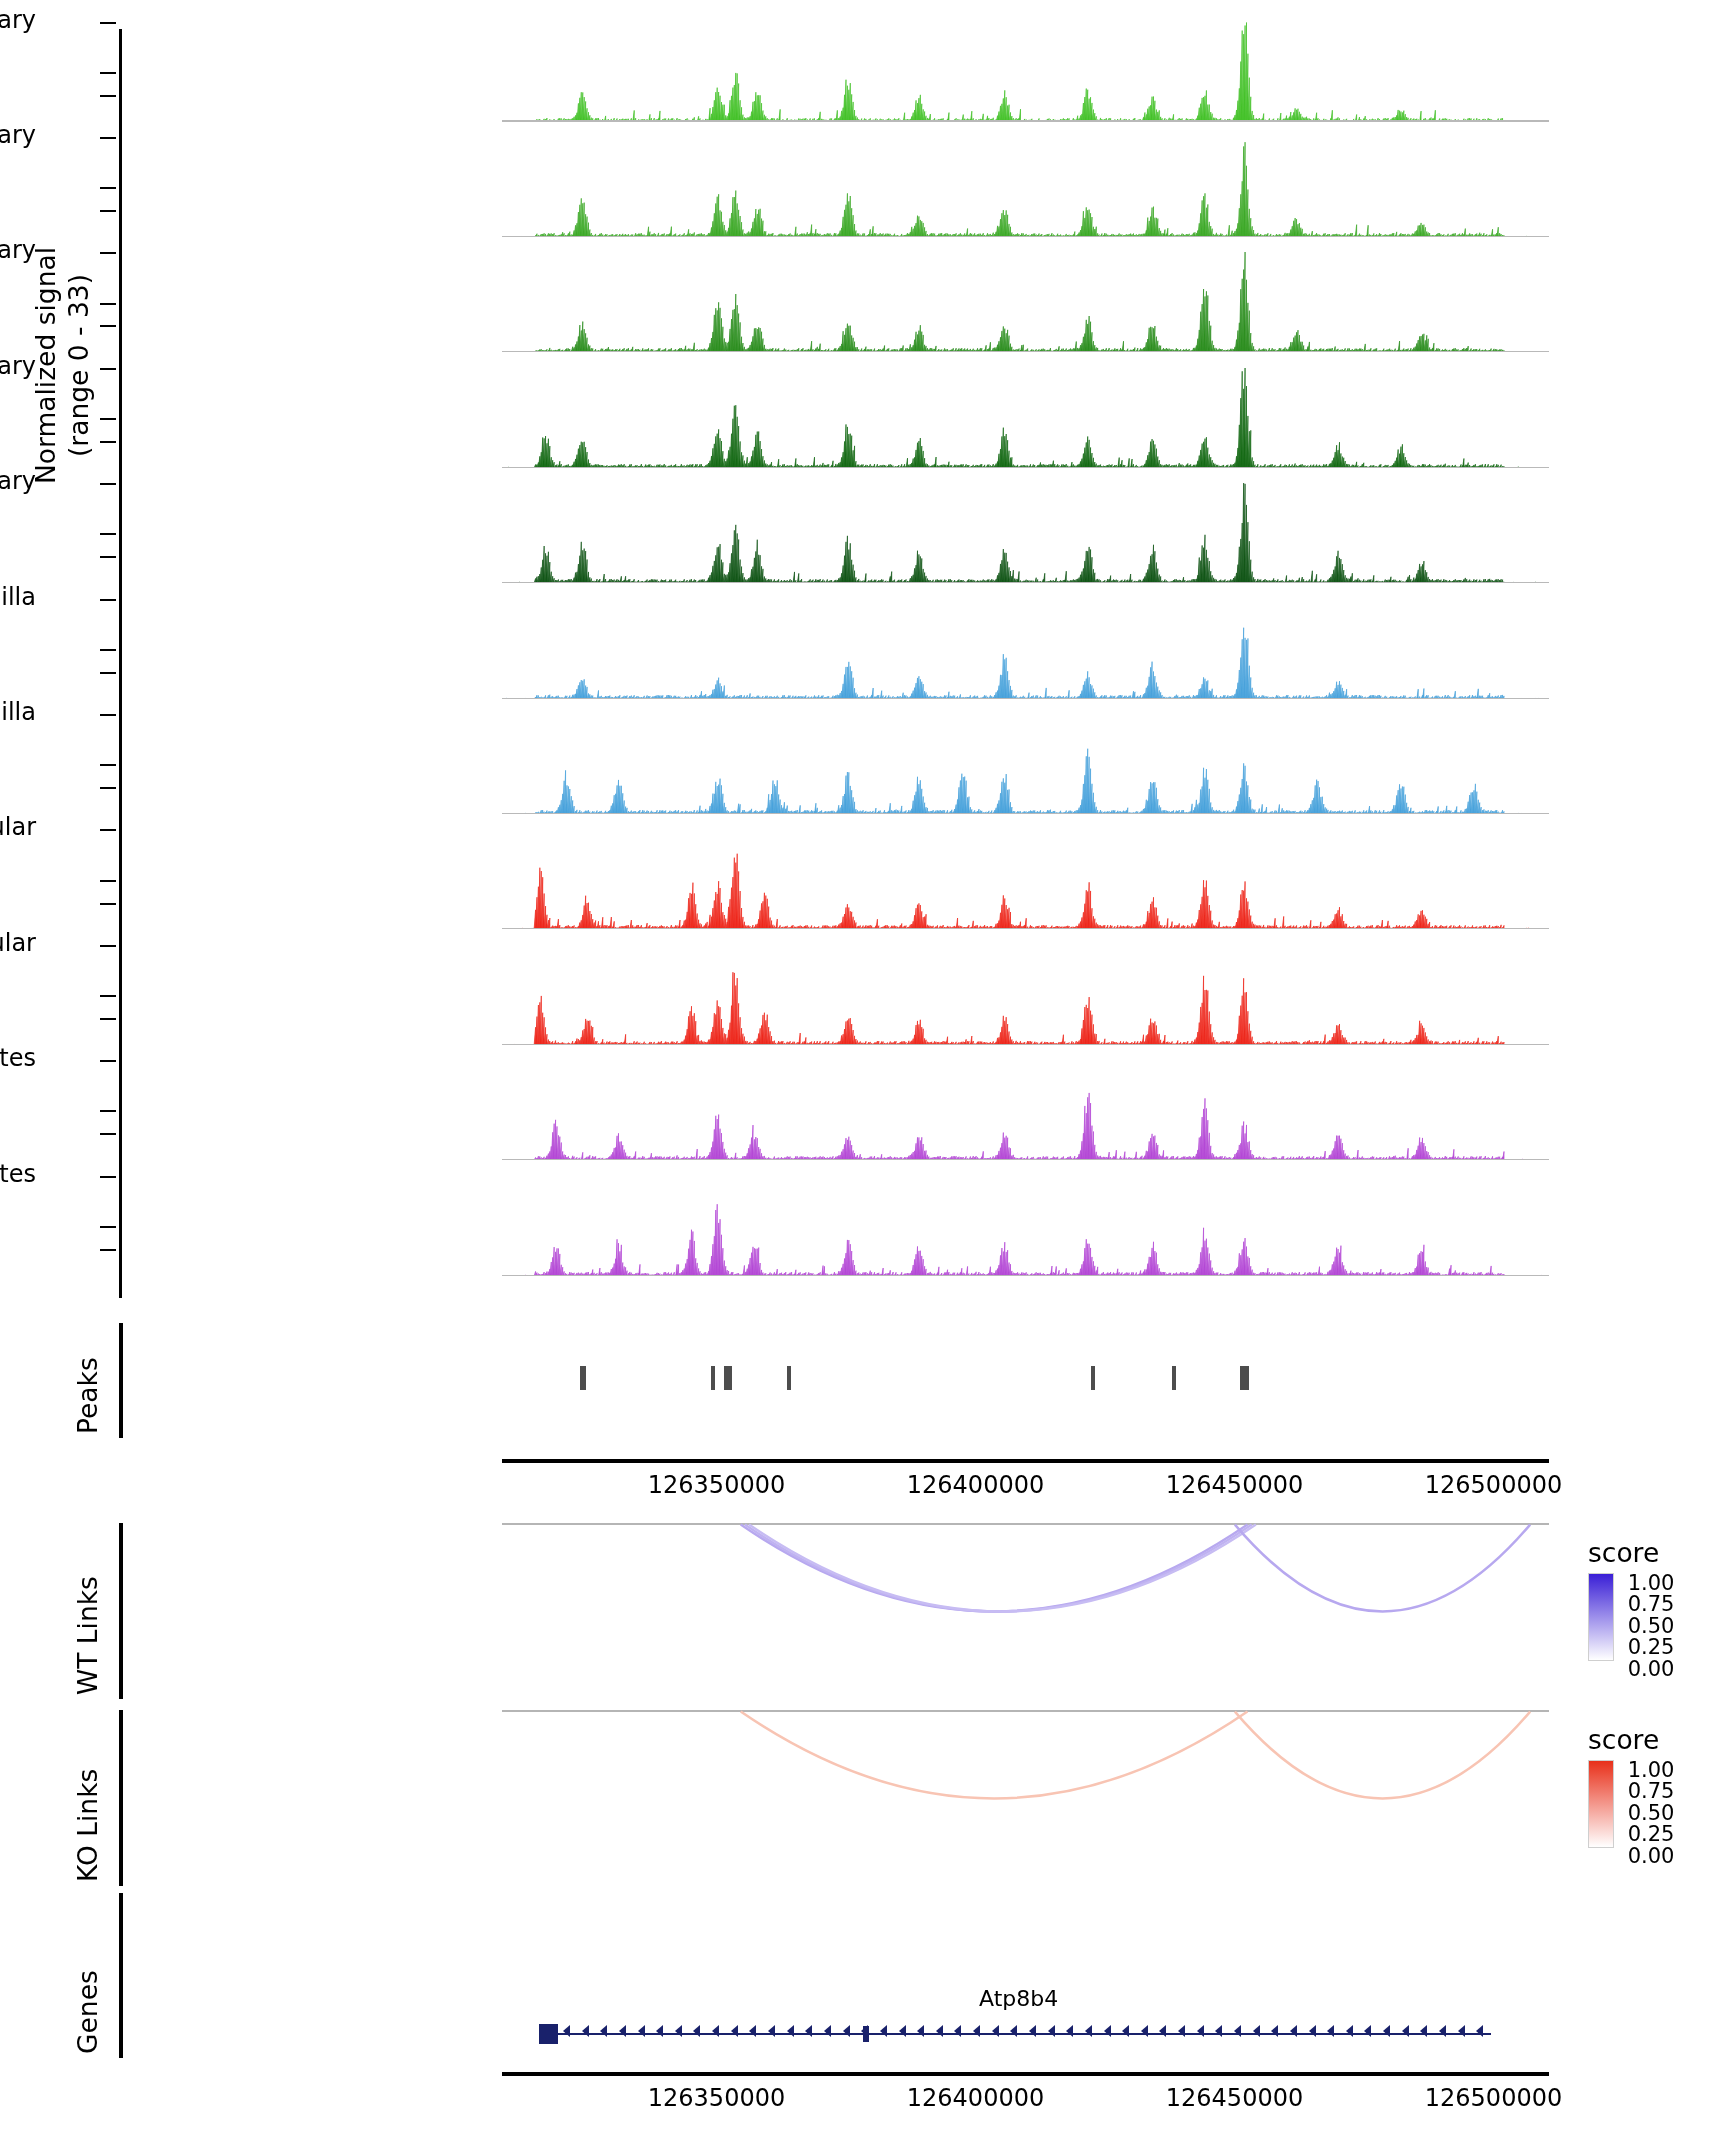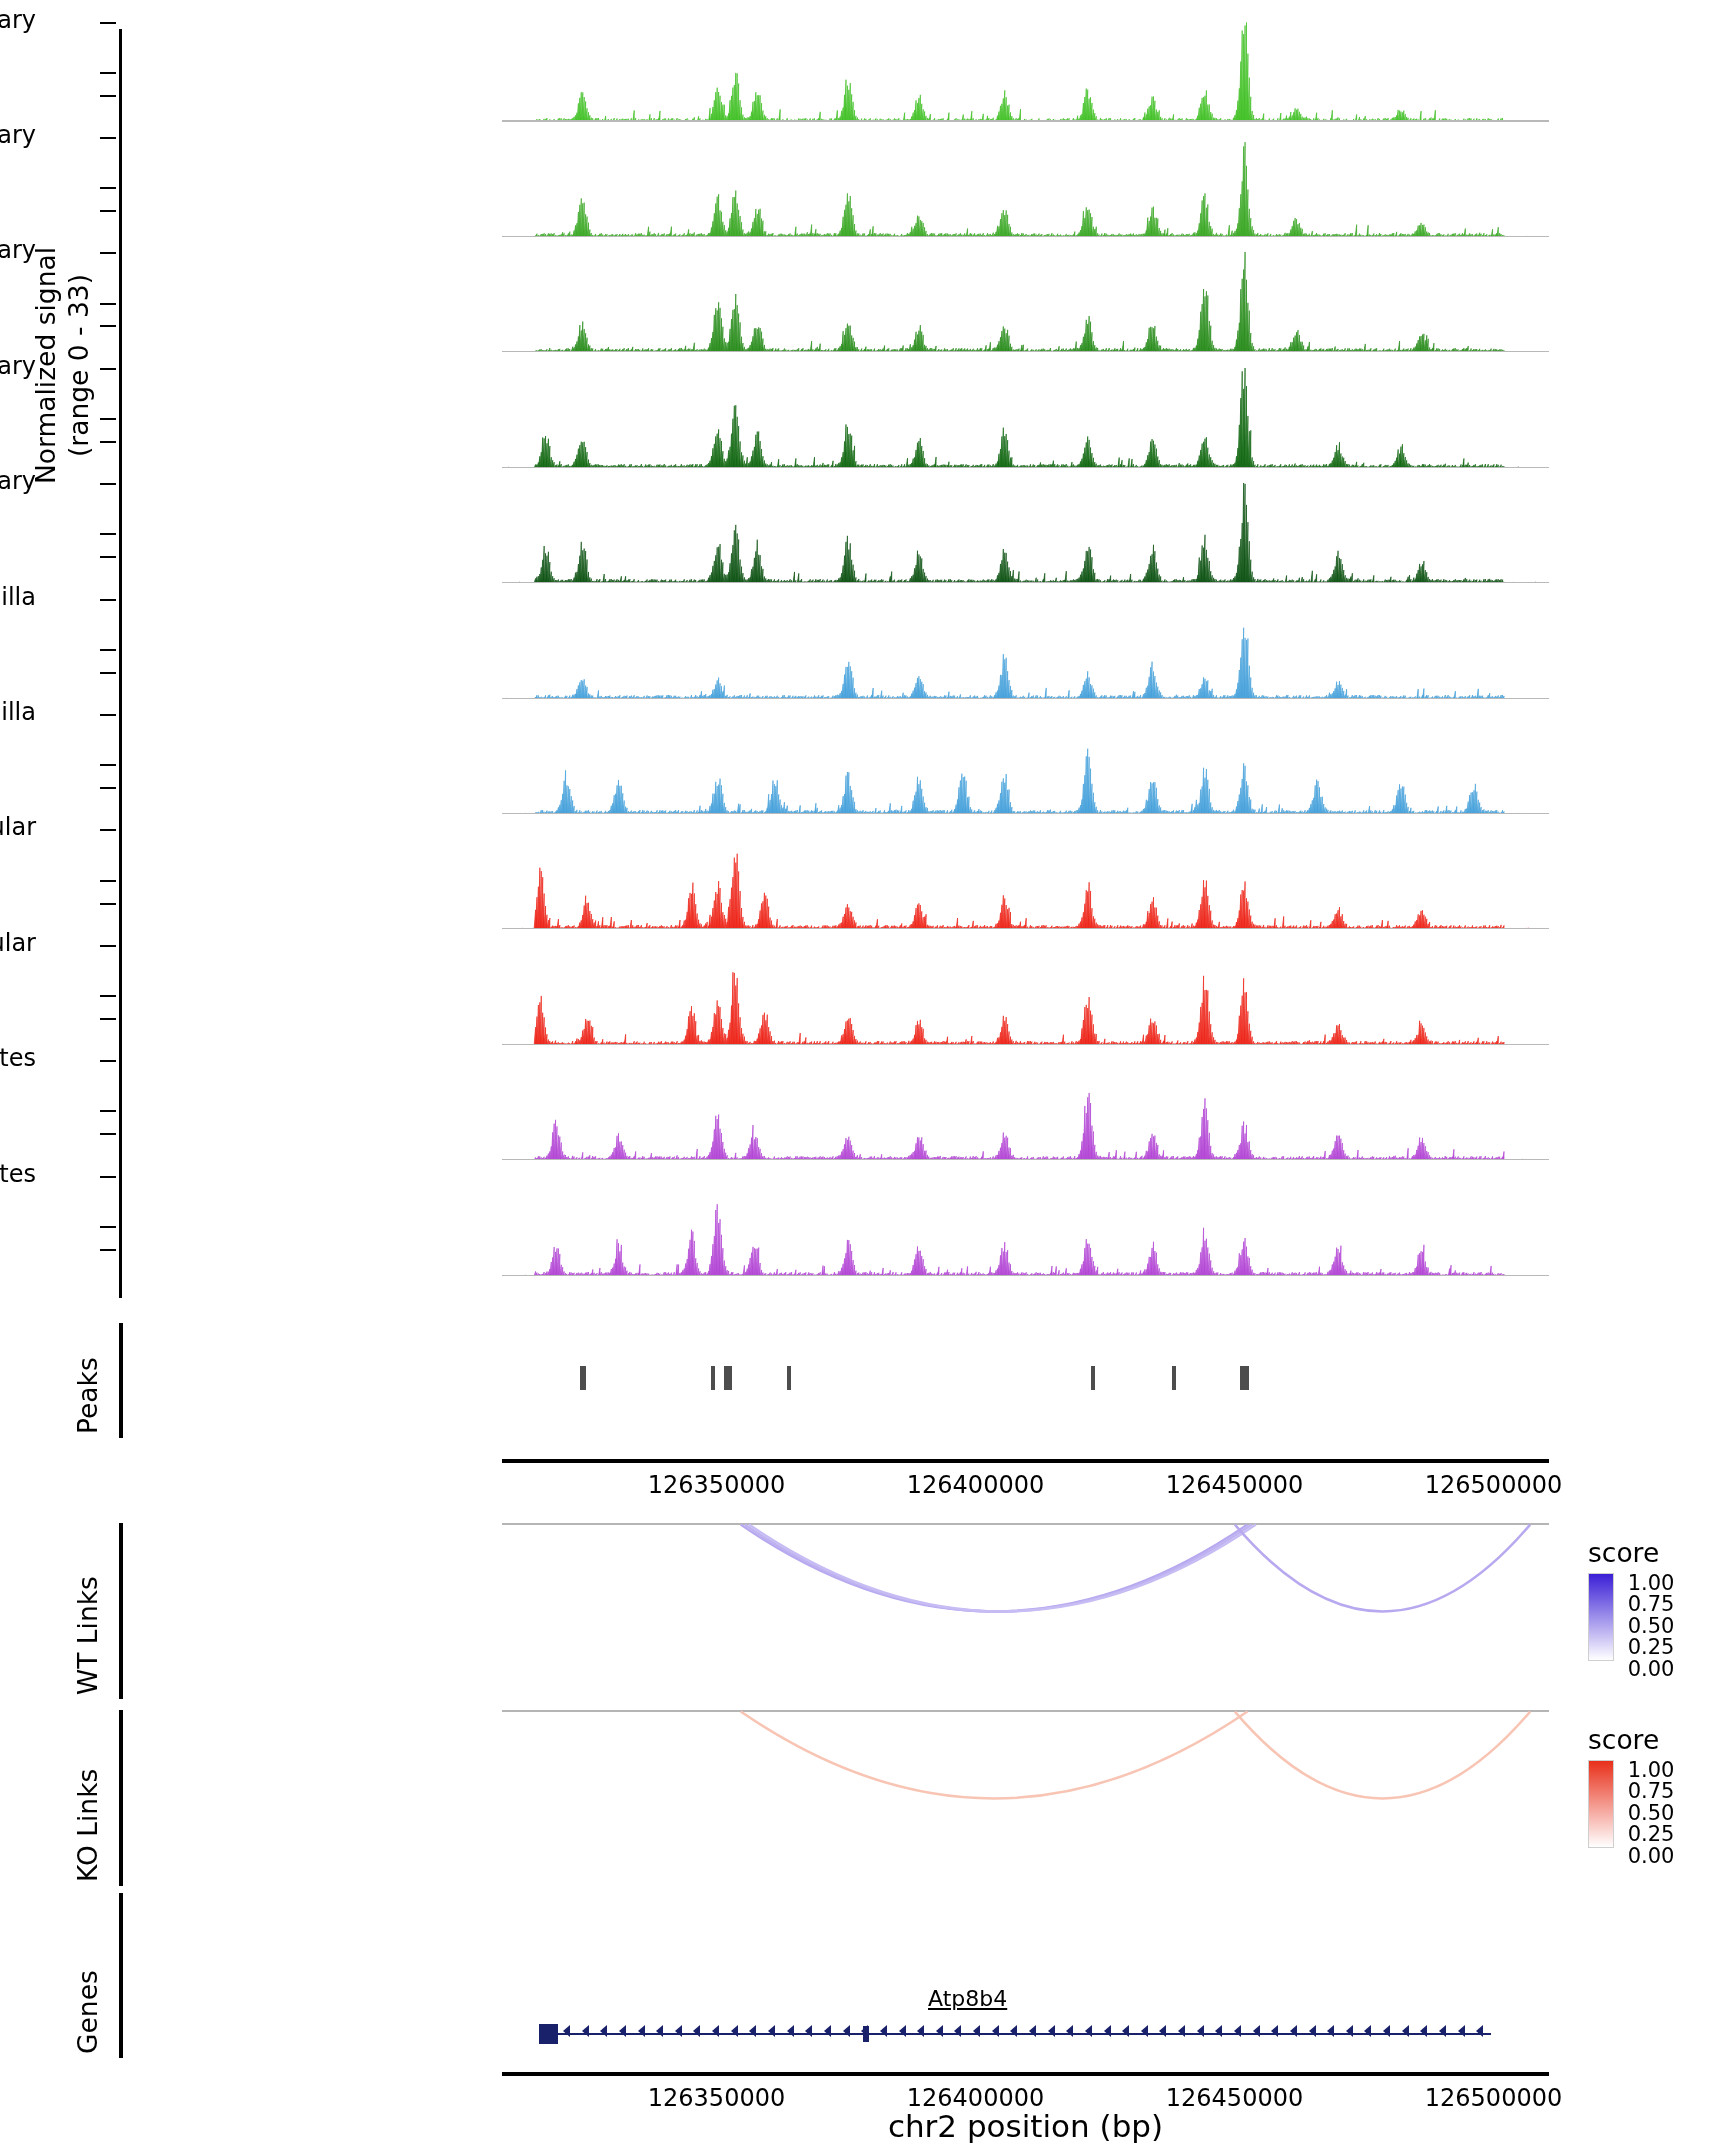--- a/index.html
+++ b/index.html
@@ -255,21 +255,21 @@
         <span class="legend-bar" id="ko-legend-bar" style="background: linear-gradient(rgb(232, 48, 26), rgb(255, 255, 255));"></span>
         <span class="legend-vals" id="ko-legend-vals"><div>1.00</div><div>0.75</div><div>0.50</div><div>0.25</div><div>0.00</div></span>
       </div>
     </div>
   </div>
 
   <div id="genes-section">
     <div class="section-vline" style="top:0px;height:165px;"></div>
     <div class="rot-label" style="left:72px;top:161px;">Genes</div>
 
-    <div class="gene-name" style="left:928px;top:93px;text-decoration:underline;">Atp8b4</div>
+    <div class="gene-name" style="left:979px;top:93px;">Atp8b4</div>
     <div class="abs" id="gene-track" style="left:502px;top:125px;width:1047px;height:33px;">
         <div class="gene-line" style="left: 37px; width: 952px; top: 15px;"></div>
         <div class="gene-block" style="left: 37px; top: 5.7px; width: 18.6px; height: 20px;"></div>
         <div class="gene-block" style="left: 361px; top: 8px; width: 5.7px; height: 16px;"></div>
         <div style="position: absolute; left: 61px; top: 7.2px; width: 0px; height: 0px; border-top: 6.5px solid transparent; border-bottom: 6.5px solid transparent; border-right: 7.2px solid rgb(25, 33, 107);"></div>
         <div style="position: absolute; left: 80px; top: 7.2px; width: 0px; height: 0px; border-top: 6.5px solid transparent; border-bottom: 6.5px solid transparent; border-right: 7.2px solid rgb(25, 33, 107);"></div>
         <div style="position: absolute; left: 98px; top: 7.2px; width: 0px; height: 0px; border-top: 6.5px solid transparent; border-bottom: 6.5px solid transparent; border-right: 7.2px solid rgb(25, 33, 107);"></div>
         <div style="position: absolute; left: 117px; top: 7.2px; width: 0px; height: 0px; border-top: 6.5px solid transparent; border-bottom: 6.5px solid transparent; border-right: 7.2px solid rgb(25, 33, 107);"></div>
         <div style="position: absolute; left: 136px; top: 7.2px; width: 0px; height: 0px; border-top: 6.5px solid transparent; border-bottom: 6.5px solid transparent; border-right: 7.2px solid rgb(25, 33, 107);"></div>
         <div style="position: absolute; left: 154px; top: 7.2px; width: 0px; height: 0px; border-top: 6.5px solid transparent; border-bottom: 6.5px solid transparent; border-right: 7.2px solid rgb(25, 33, 107);"></div>
@@ -319,17 +319,16 @@
         <div style="position: absolute; left: 974px; top: 7.2px; width: 0px; height: 0px; border-top: 6.5px solid transparent; border-bottom: 6.5px solid transparent; border-right: 7.2px solid rgb(25, 33, 107);"></div>
       </div>
 
     <div class="axis-line" style="top:179px;"></div>
     <div id="xticks-bottom">
         <div class="axis-ticklabel" style="left: 602px; top: 191px;">126350000</div>
         <div class="axis-ticklabel" style="left: 861px; top: 191px;">126400000</div>
         <div class="axis-ticklabel" style="left: 1120px; top: 191px;">126450000</div>
         <div class="axis-ticklabel" style="left: 1379px; top: 191px;">126500000</div>
       </div>
-    <div class="x-title" style="top:215px;">chr2 position (bp)</div>
   </div>
 
 </div>
 
 
 </body></html>

